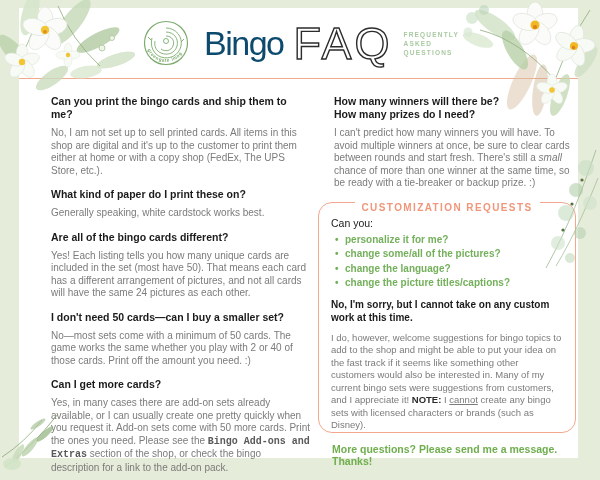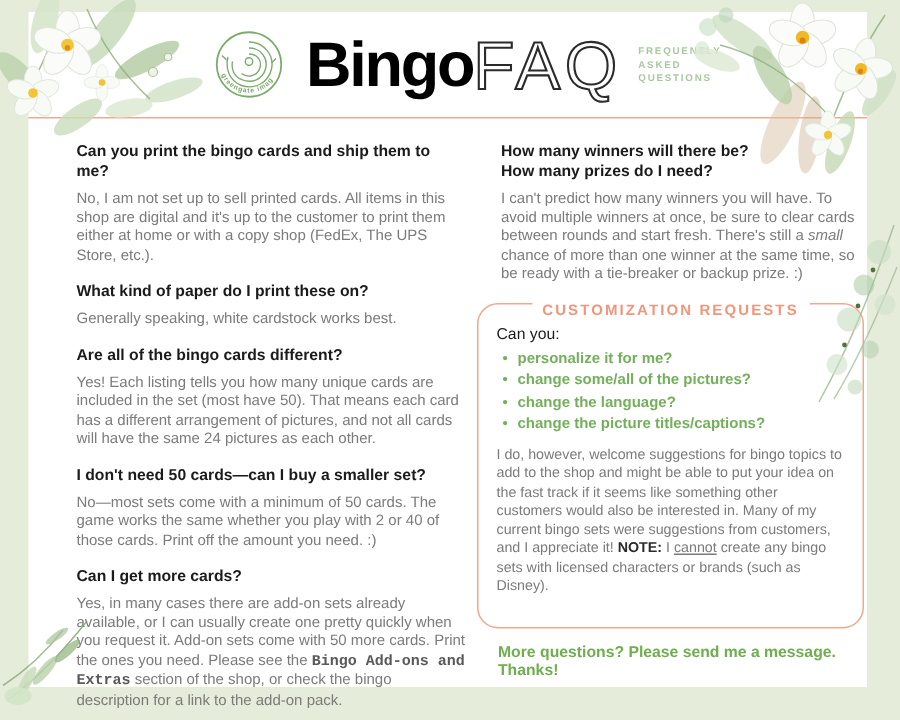--- a/index.html
+++ b/index.html
@@ -16,26 +16,26 @@
   }
   
   .header {
     position: relative; height:71px;
     border-bottom: 1px solid #f1a88d;
     display:flex; align-items:center;
     padding-left:122px;
   }
   .logo { width:50px; height:50px; flex:0 0 auto; }
   .title-bold {
-    font-size:42px; font-weight:bold; color:#000000;
+    font-size:34px; font-weight:normal; color:#0c4a6e;
     letter-spacing:-1.5px; margin-left:13px; line-height:1;
   }
   .title-light {
     font-size:45px; font-weight:normal; letter-spacing:3px;
-    line-height:1; color:#8b5cf6;
+    margin-left:10px; line-height:1; color:#8b5cf6;
     -webkit-text-fill-color: transparent;
     -webkit-text-stroke: 1.4px #2b2b2b;
   }
   .subtitle {
     margin-left:11px; font-size:6.5px; font-weight:bold;
     letter-spacing:1.2px; color:#a8c9a0; line-height:9px;
   }
   
   .col-left  { position:absolute; left:16px;  top:87px; width:276px; z-index:2; }
   .col-right { position:absolute; left:299px; top:87px; width:258px; z-index:2; }
@@ -45,21 +45,21 @@
     color:#1b1b1b; margin-bottom:6px;
   }
   .faq p, .answer {
     font-size:10px; line-height:12.5px; color:#7b7b7b;
   }
   .answer b, .faq p b { color:#595959;font-family:Liberation Mono, monospace; }
   
   .custom-box {
     position:relative; margin-top:12px;
     border:1.5px solid #f1a88d; border-radius:14px;
-    padding:10px 12px 20px;
+    padding:10px 12px 0;
   }
   .box-title {
     position:absolute; top:-6px; left:0; right:0; text-align:center;
   }
   .box-title span {
     background:#ffffff; padding:0 7px;
     font-size:10px; font-weight:bold; letter-spacing:1.4px;
     color:#f0967a;
   }
   .lead { font-size:10.5px; font-weight:normal; color:#1b1b1b; margin:4px 0 4px; }
@@ -154,20 +154,21 @@
       <div class="box-title">
         <span>CUSTOMIZATION REQUESTS</span>
       </div>
       <div class="lead">Can you:</div>
       <ul class="bullets">
         <li>personalize it for me?</li>
         <li>change some/all of the pictures?</li>
         <li>change the language?</li>
         <li>change the picture titles/captions?</li>
       </ul>
+      <div class="refusal">No, I'm sorry, but I cannot take on any custom work at this time.</div>
       <div class="box-body"><span>I do, however, welcome suggestions for bingo topics to add to the shop and might be able to put your idea on the fast track if it seems like something other customers would also be interested in. Many of my current bingo sets were suggestions from customers, and I appreciate it! </span><span class="note">NOTE:</span><span> I </span><span class="u">cannot</span><span> create any bingo sets with licensed characters or brands (such as Disney).</span></div>
     </div>
 
     <div class="footer-cta">More questions? Please send me a message. Thanks!</div>
   </div>
 </div>
 
 <svg class="deco deco-tl" width="150" height="100" viewBox="0 0 150 100">
   <ellipse cx="72" cy="22" rx="9" ry="28" fill="#c7dbba" opacity=".85" transform="rotate(38 72 22)"></ellipse>
   <ellipse cx="98" cy="40" rx="7" ry="24" fill="#b2cba2" opacity=".8" transform="rotate(62 98 40)"></ellipse>

